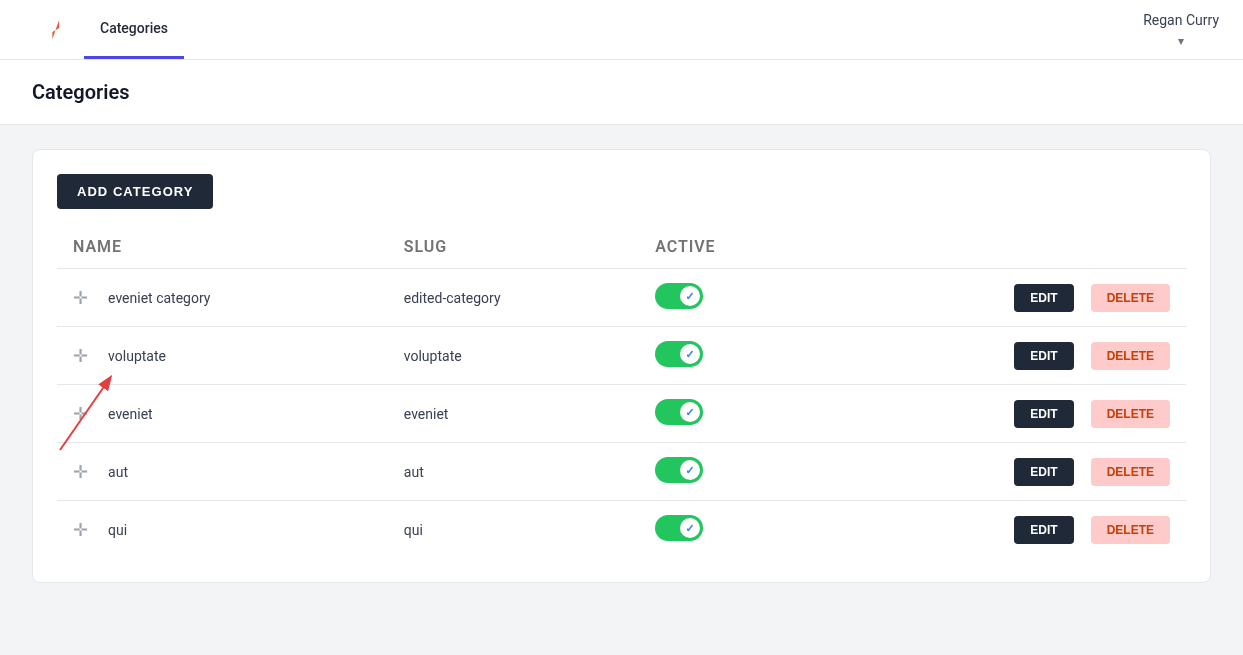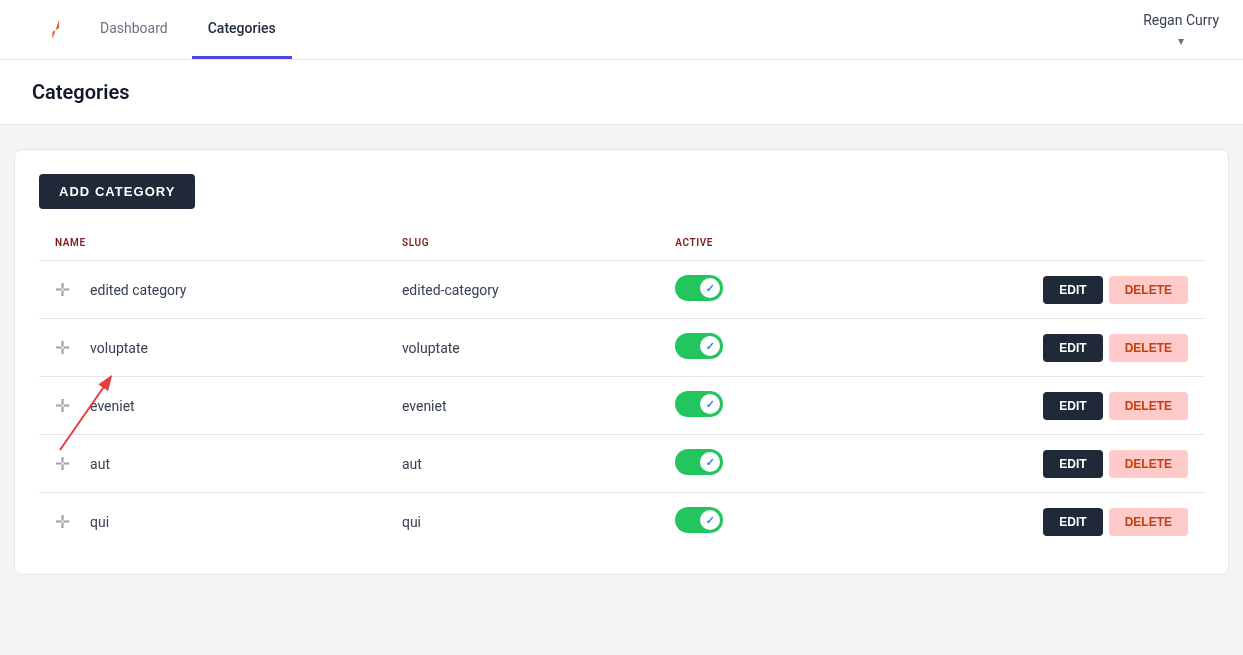--- a/index.html
+++ b/index.html
@@ -65,21 +65,21 @@
       border-bottom: 1px solid #e5e7eb;
     }
     .page-title {
       font-size: 20px;
       font-weight: 600;
       color: #111827;
     }
 
     
     .main-content {
-      padding: 24px 14px;
+      padding: 24px 32px;
     }
     .card {
       background: #fff;
       border-radius: 8px;
       border: 1px solid #e5e7eb;
       overflow: hidden;
     }
     .card-body {
       padding: 24px;
     }
@@ -99,23 +99,23 @@
     }
 
     
     .table {
       width: 100%;
       border-collapse: collapse;
       margin-top: 16px;
     }
     .table th {
       text-align: left;
-      font-size: 10px;
+      font-size: 16px;
       font-weight: 600;
-      color: #7f1d1d;
+      color: #737373;
       letter-spacing: 0.06em;
       text-transform: uppercase;
       padding: 12px 16px;
       border-bottom: 1px solid #e5e7eb;
     }
     .table td {
       padding: 14px 16px;
       border-bottom: 1px solid #e5e7eb;
       vertical-align: middle;
       color: #374151;
@@ -177,20 +177,21 @@
       font-size: 12px;
       font-weight: 600;
       cursor: pointer;
       border-radius: 4px;
     }
 
     .actions-cell {
       display: flex;
       align-items: center;
       justify-content: flex-end;
+      gap: 11px;
     }
 
     
     .name-cell {
       display: flex;
       align-items: center;
       gap: 20px;
     }
 
     
@@ -209,21 +210,20 @@
       <defs>
         <linearGradient id="paint0_linear" x1="0" y1="0" x2="50" y2="52" gradientUnits="userSpaceOnUse">
           <stop stop-color="#FF6B35"></stop>
           <stop offset="1" stop-color="#E44D26"></stop>
         </linearGradient>
       </defs>
     </svg>
   </div>
 
   <nav class="navbar-nav">
-    <a class="nav-item">Dashboard</a>
     <a class="nav-item active">Categories</a>
   </nav>
 
   <div class="navbar-user">
     <span>Regan Curry</span>
     <span class="chevron">▾</span>
   </div>
 </nav>
 
 <div class="page-header">
@@ -243,21 +243,21 @@
             <th>SLUG</th>
             <th>ACTIVE</th>
             <th></th>
           </tr>
         </thead>
         <tbody id="table-body">
         <tr>
     <td>
       <div class="name-cell">
         <span class="drag-handle">✛</span>
-        <span>edited category</span>
+        <span>eveniet category</span>
       </div>
     </td>
     <td>
       <span>edited-category</span>
     </td>
     <td>
       <div class="toggle">
         <div class="toggle-knob">
           <span class="toggle-check">✓</span>
         </div>

